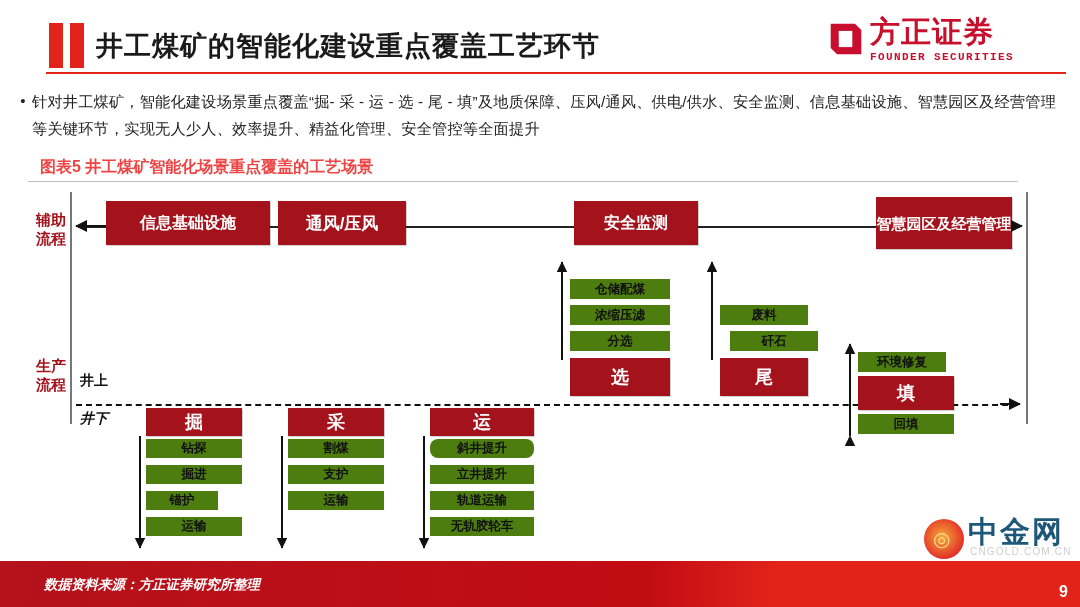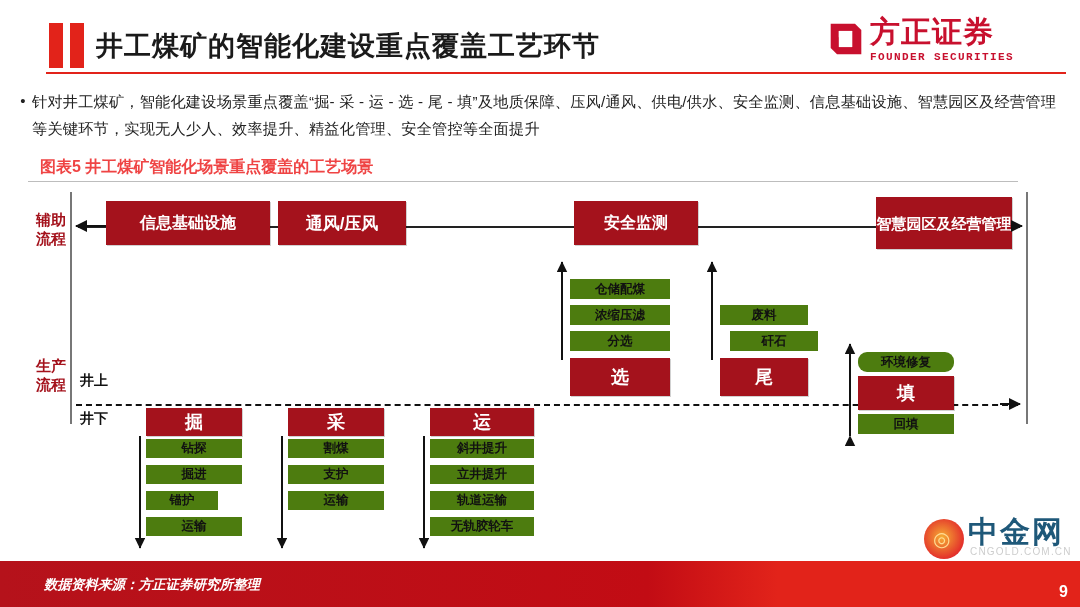--- a/index.html
+++ b/index.html
@@ -101,21 +101,21 @@
   <div class="sideLabel" style="left:8px;top:22px;width:58px;">
     <div>辅助</div>
     <div>流程</div>
   </div>
   <div class="sideLabel" style="left:8px;top:168px;width:58px;">
     <div>生产</div>
     <div>流程</div>
   </div>
 
   <div class="levelLabel" style="left:80px;top:184px;">井上</div>
-  <div class="levelLabel" style="left:80px;top:222px;">井下</div>
+  <div class="levelLabel" style="left:80px;top:222px;font-style:italic;">井下</div>
 
   <div class="hconn" style="left:78px;top:38px;width:942px;"></div>
 
   <div class="redbox" style="left:106px;top:13px;width:164px;height:44px;font-size:16px;">信息基础设施</div>
 
   <div class="redbox" style="left:278px;top:13px;width:128px;height:44px;font-size:17px;">通风/压风</div>
 
 
   <div class="redbox" style="left:574px;top:13px;width:124px;height:44px;font-size:16px;">安全监测</div>
 
@@ -129,37 +129,37 @@
 
   <div class="graybox" style="left:570px;top:91px;width:100px;height:20px;">仓储配煤</div>
   <div class="graybox" style="left:570px;top:117px;width:100px;height:20px;">浓缩压滤</div>
   <div class="graybox" style="left:570px;top:143px;width:100px;height:20px;">分选</div>
   <div class="redbox" style="left:570px;top:170px;width:100px;height:38px;font-size:18px;">选</div>
 
   <div class="graybox" style="left:720px;top:117px;width:88px;height:20px;">废料</div>
   <div class="graybox" style="left:720px;top:143px;width:88px;height:20px;margin-left:10px;">矸石</div>
   <div class="redbox" style="left:720px;top:170px;width:88px;height:38px;font-size:18px;">尾</div>
 
-  <div class="graybox" style="left:858px;top:164px;width:96px;height:20px;border-radius:9px;">环境修复</div>
+  <div class="graybox" style="left:858px;top:164px;width:88px;height:20px;">环境修复</div>
   <div class="redbox" style="left:858px;top:188px;width:96px;height:34px;font-size:18px;">填</div>
   <div class="graybox" style="left:858px;top:226px;width:96px;height:20px;">回填</div>
 
   <div class="redbox" style="left:146px;top:220px;width:96px;height:28px;font-size:18px;">掘</div>
   <div class="graybox" style="left:146px;top:251px;width:96px;height:19px;">钻探</div>
   <div class="graybox" style="left:146px;top:277px;width:96px;height:19px;">掘进</div>
   <div class="graybox" style="left:146px;top:303px;width:72px;height:19px;">锚护</div>
   <div class="graybox" style="left:146px;top:329px;width:96px;height:19px;">运输</div>
 
   <div class="redbox" style="left:288px;top:220px;width:96px;height:28px;font-size:18px;">采</div>
   <div class="graybox" style="left:288px;top:251px;width:96px;height:19px;">割煤</div>
   <div class="graybox" style="left:288px;top:277px;width:96px;height:19px;">支护</div>
   <div class="graybox" style="left:288px;top:303px;width:96px;height:19px;">运输</div>
 
   <div class="redbox" style="left:430px;top:220px;width:104px;height:28px;font-size:18px;">运</div>
-  <div class="graybox" style="left:430px;top:251px;width:104px;height:19px;">斜井提升</div>
+  <div class="graybox" style="left:430px;top:251px;width:104px;height:19px;border-radius:8px;">斜井提升</div>
   <div class="graybox" style="left:430px;top:277px;width:104px;height:19px;">立井提升</div>
   <div class="graybox" style="left:430px;top:303px;width:104px;height:19px;">轨道运输</div>
   <div class="graybox" style="left:430px;top:329px;width:104px;height:19px;">无轨胶轮车</div>
 
   <svg class="arrowlayer" viewBox="0 0 1080 370">
     <defs>
       <marker id="ah" markerWidth="7" markerHeight="7" refX="5.5" refY="3" orient="auto">
         <path d="M0,0 L6,3 L0,6 Z" fill="#111"></path>
       </marker>
       <marker id="ahs" markerWidth="6" markerHeight="6" refX="5" refY="2.6" orient="auto">

